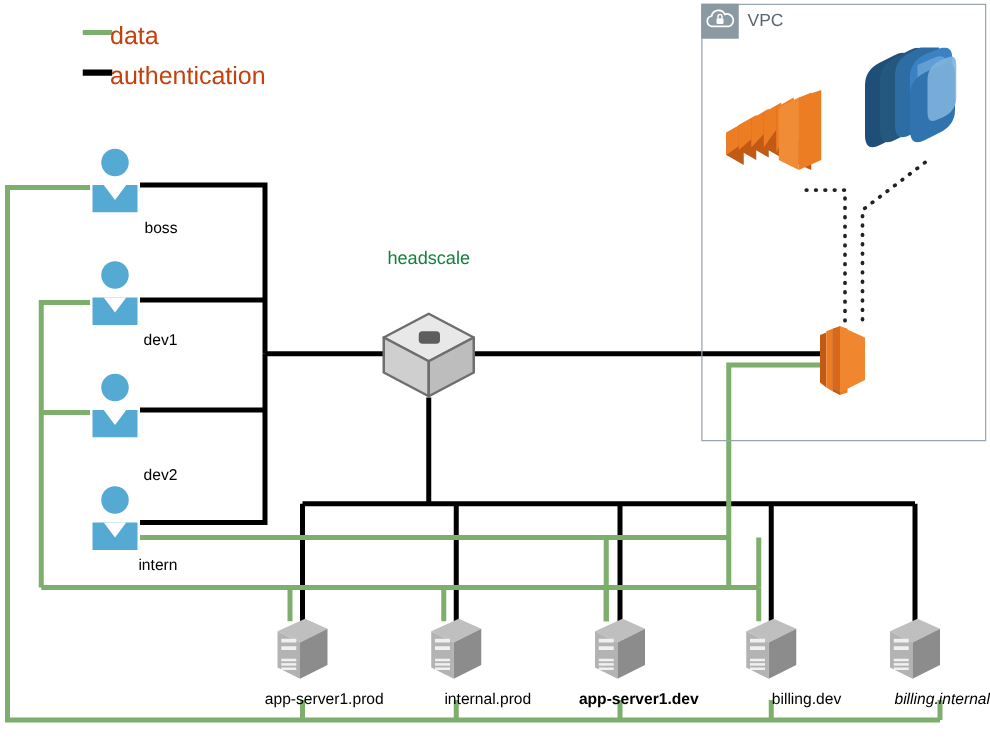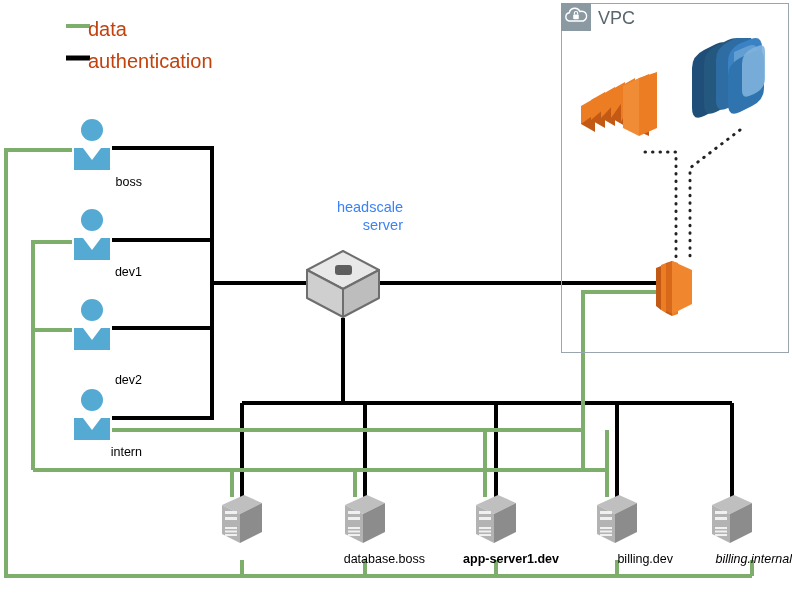--- a/index.html
+++ b/index.html
@@ -4,22 +4,22 @@
 <style>
   html,body{margin:0;padding:0;background:#ffffff;}
   body{width:792px;height:593px;overflow:hidden;
        font-family:"Liberation Sans","DejaVu Sans",sans-serif;}
   #stage{position:relative;width:792px;height:593px;background:#fff;}
   #wires{position:absolute;left:0;top:0;width:792px;height:593px;}
   .node{position:absolute;}
   .nlabel{position:absolute;text-align:right;color:#000;white-space:nowrap;
           font-size:12.5px;line-height:15px;}
   .legend-text{position:absolute;font-size:20px;color:#c2410c;white-space:nowrap;}
-  .vpc-title{position:absolute;font-size:18px;color:#59666e;white-space:nowrap;}
-  .hs-title{position:absolute;font-size:14.5px;color:#3b82f6;text-align:right;
+  .vpc-title{position:absolute;font-size:14px;color:#59666e;white-space:nowrap;}
+  .hs-title{position:absolute;font-size:14.5px;color:#15803d;text-align:center;
             line-height:18px;white-space:nowrap;}
 </style>
 </head>
 <body>
 
 <div id="stage">
 
   <svg id="wires" viewBox="0 0 792 593">
 
     <g stroke="#000000" stroke-width="4" fill="none" stroke-linecap="butt">
@@ -180,21 +180,20 @@
     <svg width="40" height="52" viewBox="0 0 40 52">
       <circle cx="20" cy="12" r="11" fill="#55AAD4"></circle>
       <path d="M2,30 h36 v22 h-36 z" fill="#55AAD4"></path>
       <path d="M11,30 L20,42 L29,30 z" fill="#ffffff"></path>
     </svg>
   </div>
   <div class="nlabel" style="left:42px;top:445px;width:100px;">intern</div>
 
   <div class="hs-title" style="left:283px;top:198px;width:120px;">
     <div>headscale</div>
-    <div>server</div>
   </div>
   <div class="node" style="left:303px;top:248px;">
     <svg width="80" height="72" viewBox="0 0 80 72">
       <polygon points="40,3 76,22 40,41 4,22" fill="#E8E8E8" stroke="#6E6E6E" stroke-width="2" stroke-linejoin="round"></polygon>
       <polygon points="4,22 40,41 40,69 4,50" fill="#CFCFCF" stroke="#6E6E6E" stroke-width="2" stroke-linejoin="round"></polygon>
       <polygon points="76,22 40,41 40,69 76,50" fill="#BDBDBD" stroke="#6E6E6E" stroke-width="2" stroke-linejoin="round"></polygon>
       <rect x="32" y="17" width="17" height="10" rx="3" fill="#5E5E5E" transform="rotate(0 40 22)"></rect>
     </svg>
   </div>
 
@@ -203,34 +202,35 @@
       <polygon points="4,14 26,4 44,12 22,23" fill="#BFBFBF"></polygon>
       <polygon points="4,14 22,23 22,52 4,43" fill="#B3B3B3"></polygon>
       <polygon points="22,23 44,12 44,41 22,52" fill="#8C8C8C"></polygon>
       <rect x="7" y="20" width="12" height="3" fill="#F0F0F0"></rect>
       <rect x="7" y="26" width="12" height="3" fill="#F0F0F0"></rect>
       <rect x="7" y="36" width="12" height="2" fill="#F0F0F0"></rect>
       <rect x="7" y="39.5" width="12" height="2" fill="#F0F0F0"></rect>
       <rect x="7" y="43" width="12" height="2" fill="#F0F0F0"></rect>
     </svg>
   </div>
+  <div class="nlabel" style="left:177px;top:552px;width:130px;">app-server1.prod</div>
 
   <div class="node" style="left:341px;top:491px;">
     <svg width="48" height="58" viewBox="0 0 48 58">
       <polygon points="4,14 26,4 44,12 22,23" fill="#BFBFBF"></polygon>
       <polygon points="4,14 22,23 22,52 4,43" fill="#B3B3B3"></polygon>
       <polygon points="22,23 44,12 44,41 22,52" fill="#8C8C8C"></polygon>
       <rect x="7" y="20" width="12" height="3" fill="#F0F0F0"></rect>
       <rect x="7" y="26" width="12" height="3" fill="#F0F0F0"></rect>
       <rect x="7" y="36" width="12" height="2" fill="#F0F0F0"></rect>
       <rect x="7" y="39.5" width="12" height="2" fill="#F0F0F0"></rect>
       <rect x="7" y="43" width="12" height="2" fill="#F0F0F0"></rect>
     </svg>
   </div>
-  <div class="nlabel" style="left:305px;top:552px;width:120px;">database.boss</div>
+  <div class="nlabel" style="left:305px;top:552px;width:120px;">internal.prod</div>
 
   <div class="node" style="left:472px;top:491px;">
     <svg width="48" height="58" viewBox="0 0 48 58">
       <polygon points="4,14 26,4 44,12 22,23" fill="#BFBFBF"></polygon>
       <polygon points="4,14 22,23 22,52 4,43" fill="#B3B3B3"></polygon>
       <polygon points="22,23 44,12 44,41 22,52" fill="#8C8C8C"></polygon>
       <rect x="7" y="20" width="12" height="3" fill="#F0F0F0"></rect>
       <rect x="7" y="26" width="12" height="3" fill="#F0F0F0"></rect>
       <rect x="7" y="36" width="12" height="2" fill="#F0F0F0"></rect>
       <rect x="7" y="39.5" width="12" height="2" fill="#F0F0F0"></rect>

